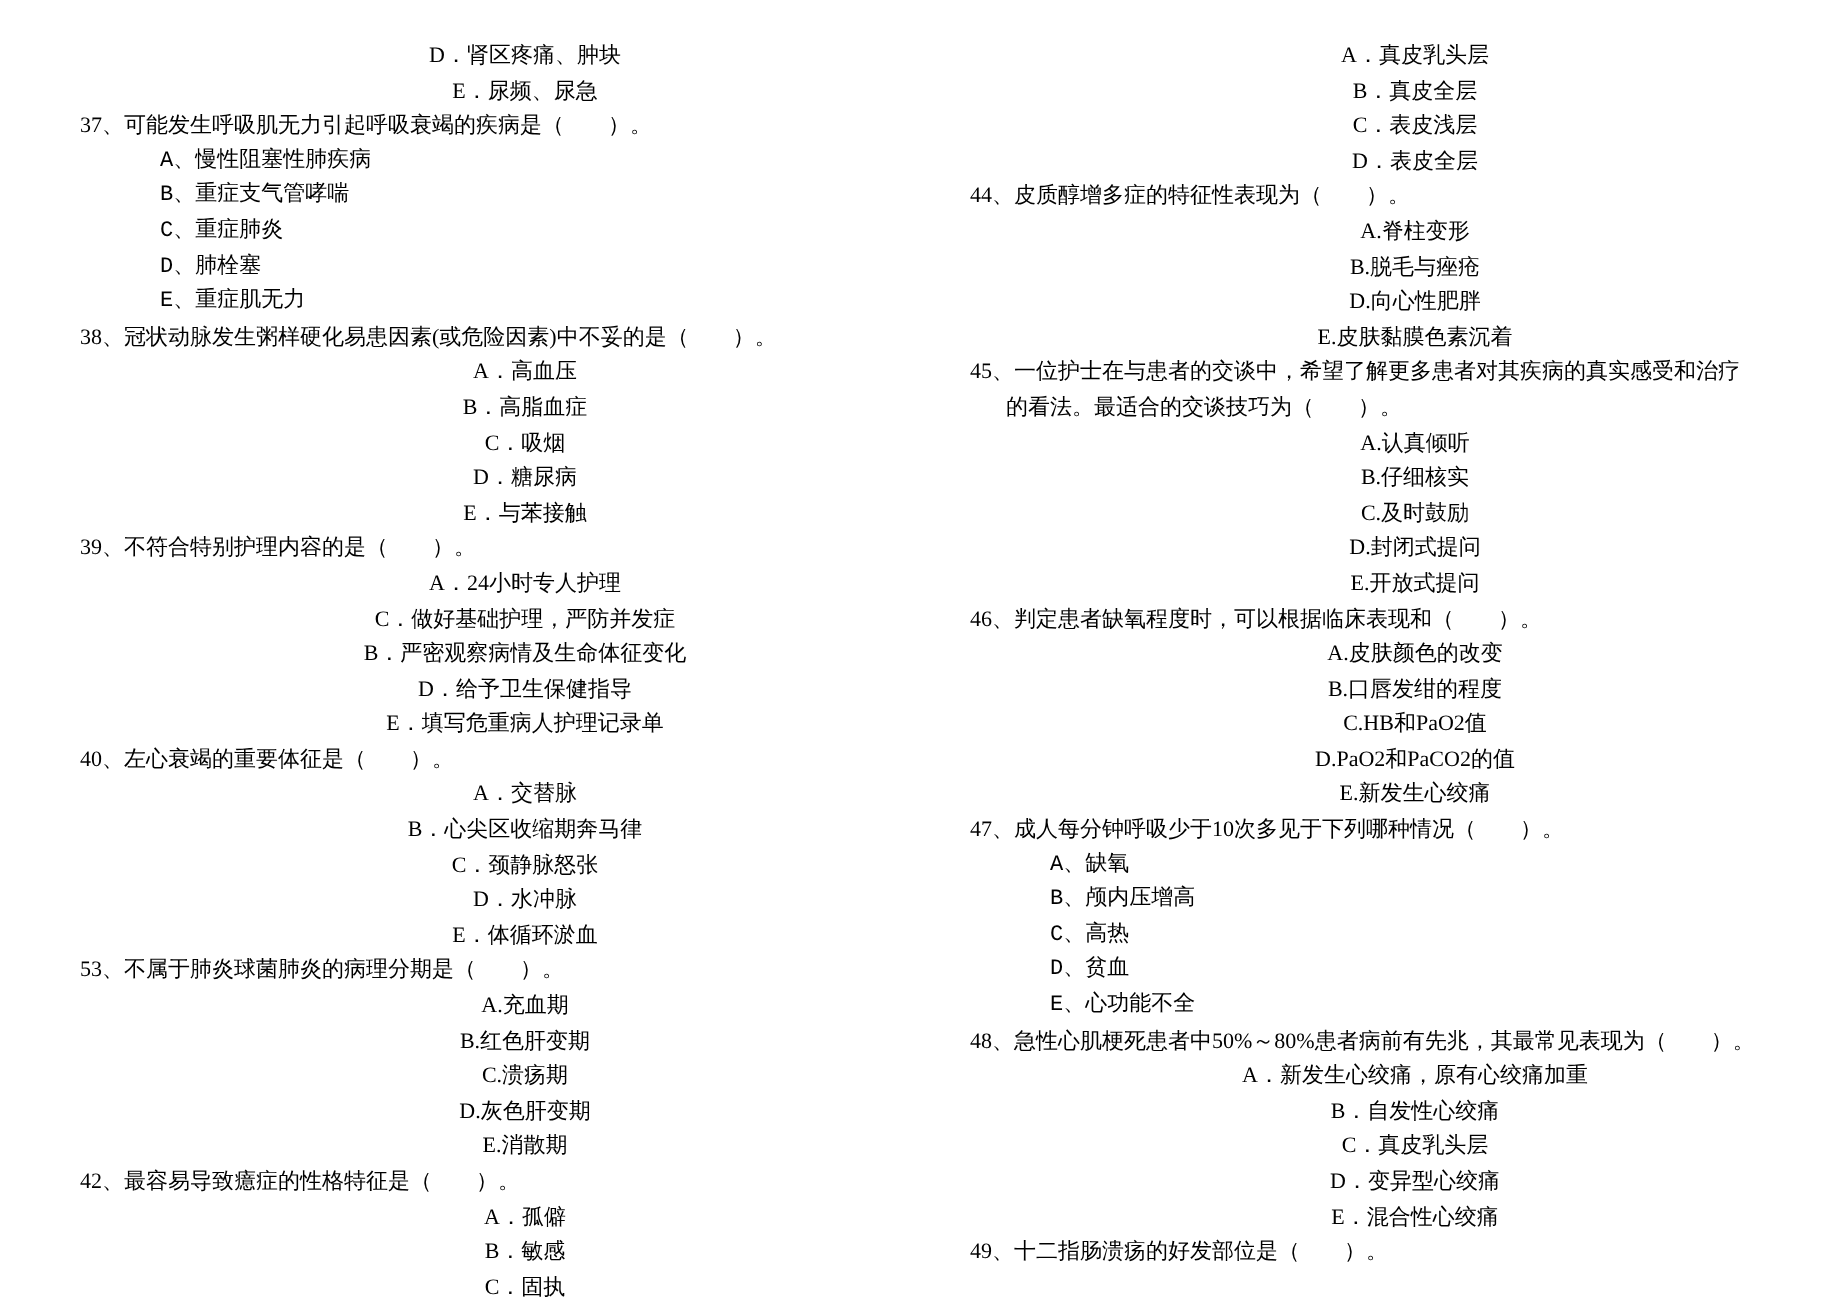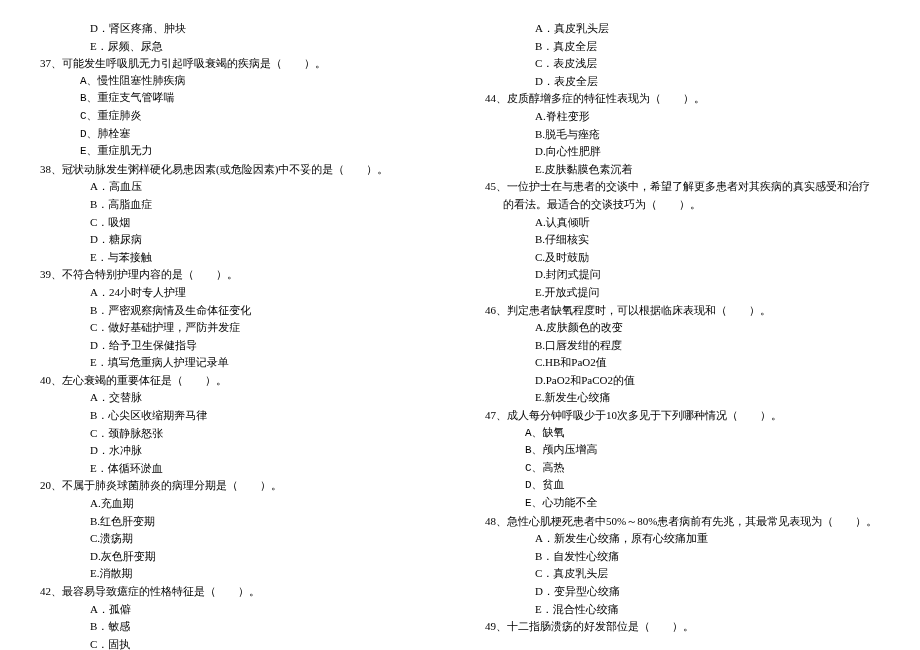--- a/index.html
+++ b/index.html
@@ -19,20 +19,21 @@
     }
     .content {
       display: flex;
       gap: 50px;
     }
     .column {
       flex: 1;
     }
     .option {
       padding-left: 50px;
+      text-align: center;
     }
     .option-indent {
       padding-left: 40px;
       font-family: Liberation Mono, monospace;
     }
     .question {
       padding-left: 18px;
       text-indent: -18px;
     }
   </style>
@@ -53,33 +54,33 @@
 
     <div class="question">38、冠状动脉发生粥样硬化易患因素(或危险因素)中不妥的是（　　）。</div>
     <div class="option">A．高血压</div>
     <div class="option">B．高脂血症</div>
     <div class="option">C．吸烟</div>
     <div class="option">D．糖尿病</div>
     <div class="option">E．与苯接触</div>
 
     <div class="question">39、不符合特别护理内容的是（　　）。</div>
     <div class="option">A．24小时专人护理</div>
+    <div class="option">C．做好基础护理，严防并发症</div>
     <div class="option">B．严密观察病情及生命体征变化</div>
-    <div class="option">C．做好基础护理，严防并发症</div>
     <div class="option">D．给予卫生保健指导</div>
     <div class="option">E．填写危重病人护理记录单</div>
 
     <div class="question">40、左心衰竭的重要体征是（　　）。</div>
     <div class="option">A．交替脉</div>
     <div class="option">B．心尖区收缩期奔马律</div>
     <div class="option">C．颈静脉怒张</div>
     <div class="option">D．水冲脉</div>
     <div class="option">E．体循环淤血</div>
 
-    <div class="question">20、不属于肺炎球菌肺炎的病理分期是（　　）。</div>
+    <div class="question">53、不属于肺炎球菌肺炎的病理分期是（　　）。</div>
     <div class="option">A.充血期</div>
     <div class="option">B.红色肝变期</div>
     <div class="option">C.溃疡期</div>
     <div class="option">D.灰色肝变期</div>
     <div class="option">E.消散期</div>
 
     <div class="question">42、最容易导致癔症的性格特征是（　　）。</div>
     <div class="option">A．孤僻</div>
     <div class="option">B．敏感</div>
     <div class="option">C．固执</div>

